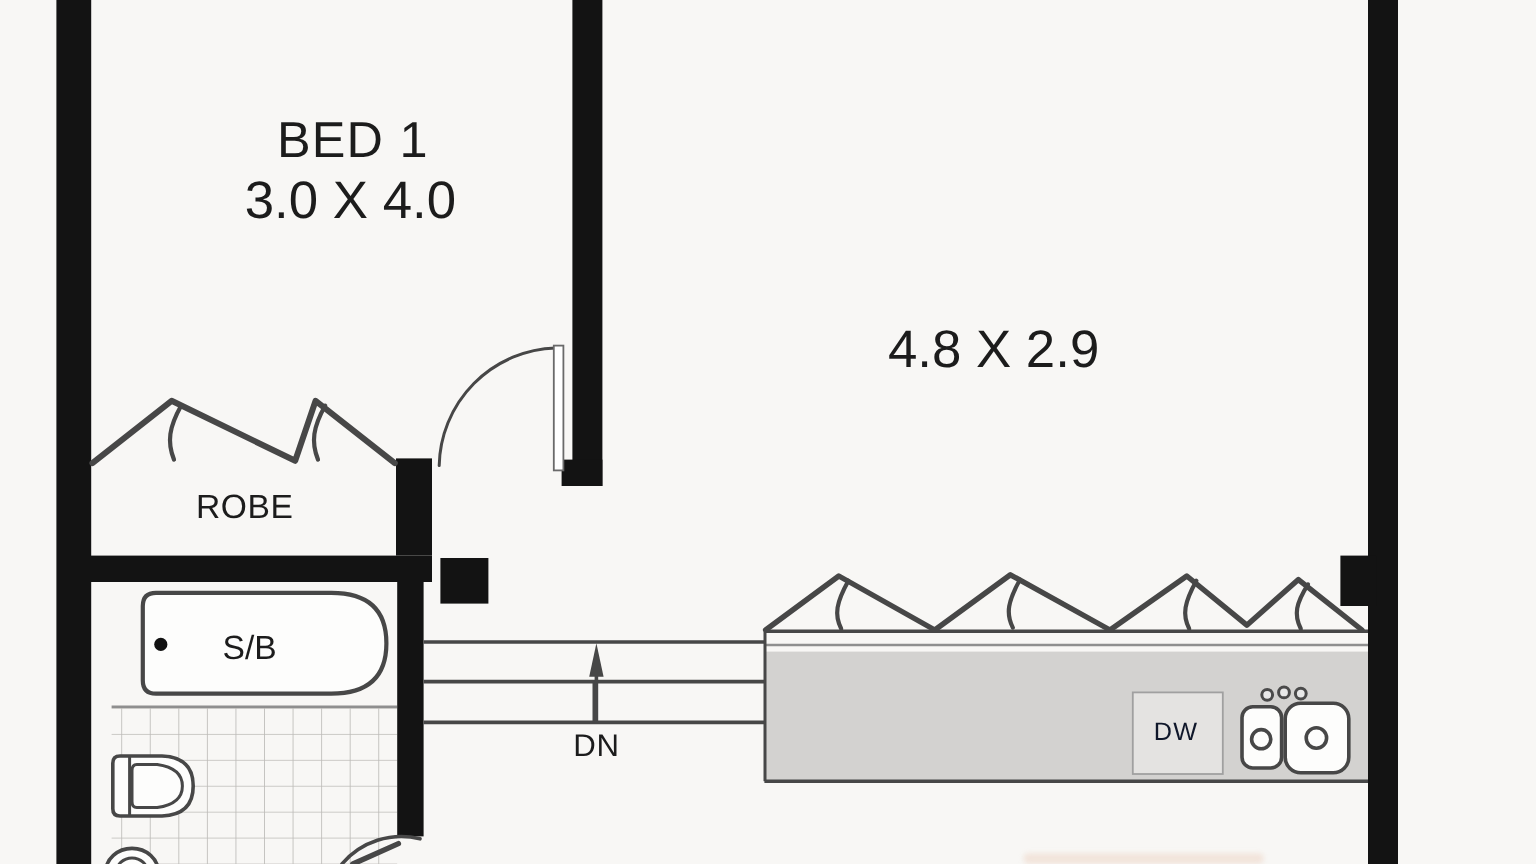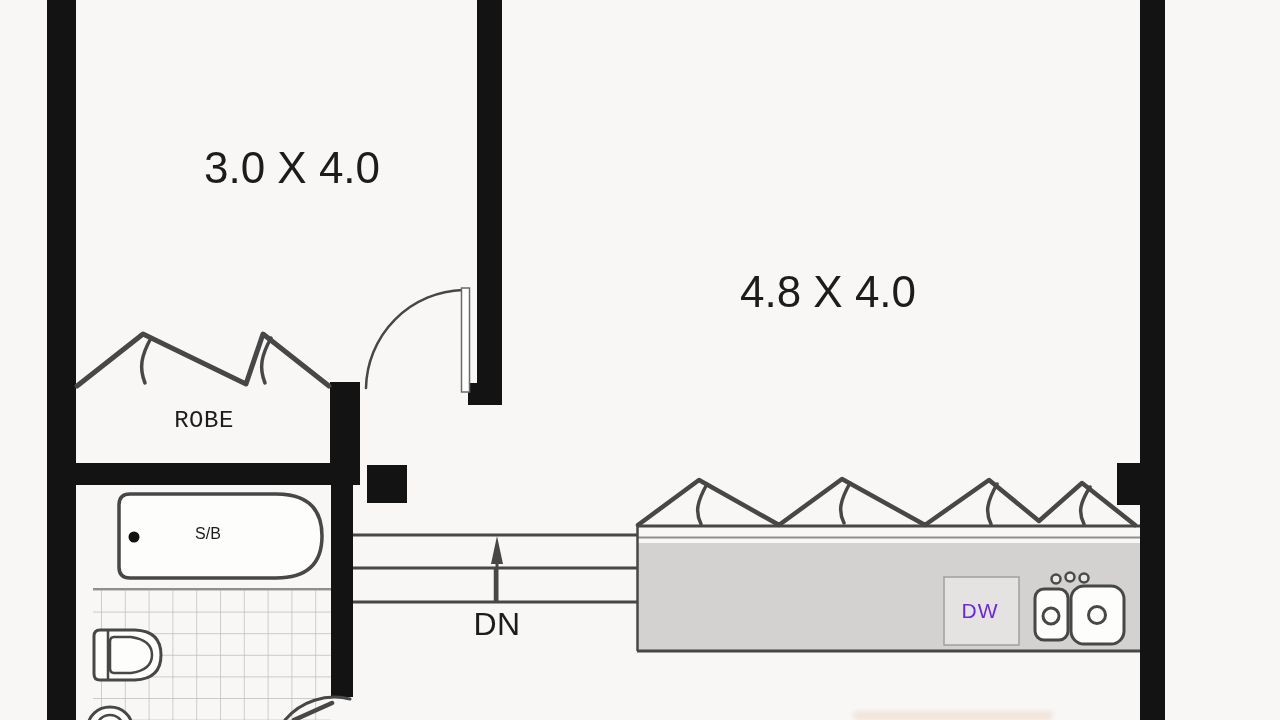--- a/index.html
+++ b/index.html
@@ -14,24 +14,24 @@
   .ln-sq{stroke:var(--color-line,#474747);fill:none;stroke-linecap:butt;}
   .lt{stroke:var(--color-light_line,#8f8f8f);fill:none;}
   .fixture{fill:var(--color-fixture_fill,#fdfdfc);stroke:var(--color-line,#474747);}
   .label{
     position:absolute;transform:translateX(-50%);
     color:var(--color-text,#1c1c1c);line-height:1;white-space:nowrap;
     letter-spacing:1px;
   }
   .room-name{font-size:42px;}
   .room-dims{font-size:44px;letter-spacing:0;}
-  .robe-label{font-size:24px;letter-spacing:0.5px;font-family:Liberation Mono, monospace;}
-  .sb-label{font-size:16px;letter-spacing:0;}
-  .dn-label{font-size:32px;letter-spacing:0.5px;}
-  .dw-label{font-size:21px;letter-spacing:1px;color:#6d28d9;}
+  .robe-label{font-size:28px;letter-spacing:0.5px;}
+  .sb-label{font-size:28px;letter-spacing:0;}
+  .dn-label{font-size:26px;letter-spacing:0.5px;}
+  .dw-label{font-size:21px;letter-spacing:1px;color:#0f172a;}
   .watermark{
     position:absolute;left:853px;top:711px;width:200px;height:9px;
     background:rgba(231,196,172,0.35);filter:blur(2px);border-radius:4px;
   }
 </style>
 </head>
 <body>
 
 <div class="plan">
 
@@ -128,23 +128,24 @@
         <circle class="fixture" cx="1097" cy="615" r="8.5" stroke-width="3"></circle>
       </g>
       <g>
         <circle cx="1056" cy="579" r="4.5" fill="#e8e8e8" stroke="#4a4a4a" stroke-width="2.5"></circle>
         <circle cx="1070" cy="577" r="4.5" fill="#e8e8e8" stroke="#4a4a4a" stroke-width="2.5"></circle>
         <circle cx="1084" cy="578" r="4.5" fill="#e8e8e8" stroke="#4a4a4a" stroke-width="2.5"></circle>
       </g>
     </g>
   </svg>
 
+  <div class="label room-name" style="left:294px;top:96px;">BED 1</div>
   <div class="label room-dims" style="left:292px;top:146px;">3.0 X 4.0</div>
 
-  <div class="label room-dims" style="left:828px;top:270px;">4.8 X 4.0</div>
+  <div class="label room-dims" style="left:828px;top:270px;">4.8 X 2.9</div>
 
   <div class="label robe-label" style="left:204px;top:409px;">ROBE</div>
   <div class="label sb-label" style="left:208px;top:526px;">S/B</div>
   <div class="label dn-label" style="left:497px;top:608px;">DN</div>
   <div class="label dw-label" style="left:980px;top:600px;">DW</div>
 
   <div class="watermark"></div>
 </div>
 
 </body></html>

